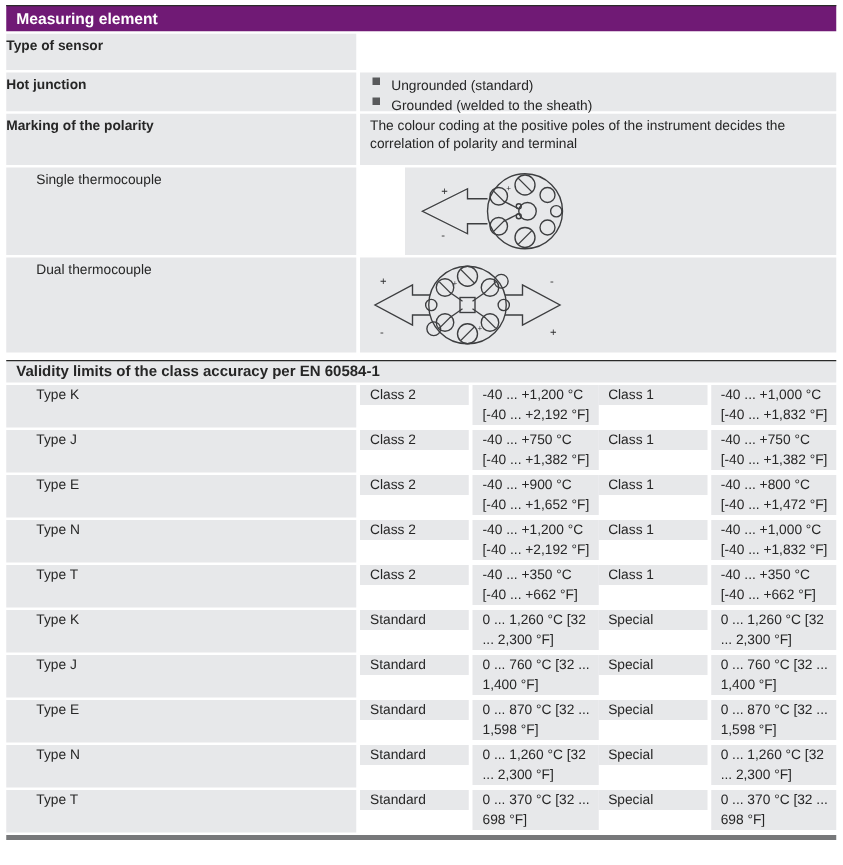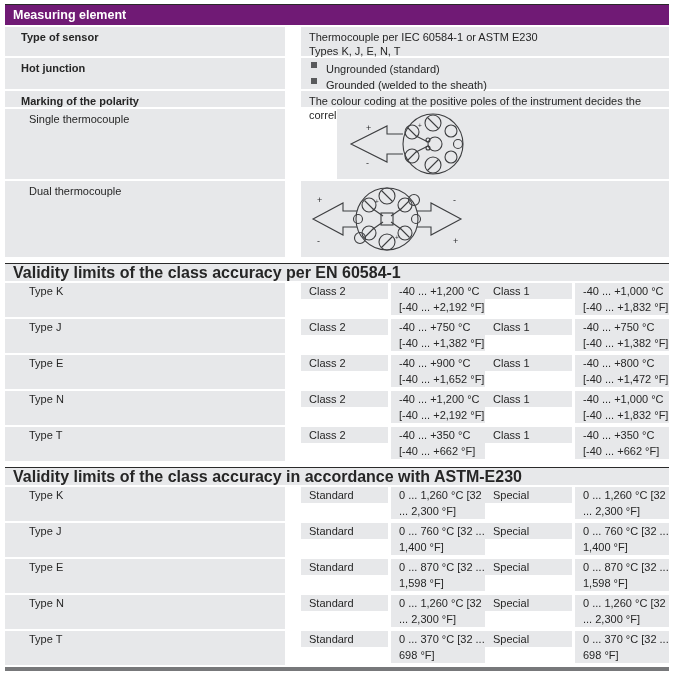--- a/index.html
+++ b/index.html
@@ -19,46 +19,46 @@
     font-size: 12.5px; font-weight: bold;
     height: 21px; line-height: 20px;
     padding-left: 8px;
     margin-bottom: 2px;
   }
 
   .row { display: flex; margin-bottom: 2px; }
   .cell { background: #e7e8ea; font-size: 11px; }
   .label-cell {
     width: 280px; min-width: 280px;
-    margin-right: 16px;
-    padding: 4px 16px;
+    margin-right: 3px;
+    padding: 4px 0;
     font-weight: bold;
   }
   .label-cell.plain { font-weight: normal; padding-left: 24px; }
   .value-cell { flex: 1; padding: 4px 8px; line-height: 14px; }
 
   .h-sensor   { height: 29px; }
   .h-junction { height: 31px; }
-  .h-polarity { height: 16px; }
+  .h-polarity { height: 41px; }
   .h-single   { height: 70px; gap: 36px; }
   .h-dual     { height: 76px; border-radius: 12px; }
   .h-sensor .value-cell, .h-polarity .value-cell { padding-top: 3px; }
 
   .bullet-line { display: flex; margin-bottom: 2px; }
   .bullet-sq {
     width: 6px; height: 6px; background: #595a5c;
     display: inline-block; margin: 0 9px 0 2px; flex: none;
   }
 
   .diagram-cell { flex: 1; background: #e7e8ea; display: flex; align-items: center; padding-left: 2px; }
 
   .section-title {
     background: #e7e8ea;
     border-top: 1px solid #2a2a2a;
-    font-size: 16px; font-weight: bold;
+    font-size: 12px; font-weight: bold;
     height: 18px; line-height: 17px;
     padding-left: 8px;
     margin: 6px 0 2px 0;
   }
 
   .group { display: flex; margin-bottom: 2px; }
   .group .label-cell { padding-top: 2px; }
   .entries { flex: 1; display: flex; flex-direction: row; }
   .entry { display: flex; margin-bottom: 2px; }
   .entry:last-child { margin-bottom: 0; }
@@ -78,24 +78,20 @@
 </style>
 </head>
 <body>
 
 <div class="sheet">
 
   <div class="titlebar">Measuring element</div>
 
   <div class="row h-sensor">
     <div class="cell label-cell">Type of sensor</div>
-    <div class="cell value-cell">
-      <div>Thermocouple per IEC 60584-1 or ASTM E230</div>
-      <div>Types K, J, E, N, T</div>
-    </div>
   </div>
 
   <div class="row h-junction">
     <div class="cell label-cell">Hot junction</div>
     <div class="cell value-cell">
       <div class="bullet-line">
         <span class="bullet-sq"></span>
         <span>Ungrounded (standard)</span>
       </div>
       <div class="bullet-line">
@@ -249,21 +245,20 @@
         <div class="cell class-cell">Class 2</div>
         <div class="cell range-cell">-40 ... +350 °C [-40 ... +662 °F]</div>
       </div>
       <div class="entry">
         <div class="cell class-cell">Class 1</div>
         <div class="cell range-cell">-40 ... +350 °C [-40 ... +662 °F]</div>
       </div>
     </div>
   </div>
 
-  <div class="section-title">Validity limits of the class accuracy in accordance with ASTM-E230</div>
 
   <div class="group">
     <div class="cell label-cell plain">Type K</div>
     <div class="entries">
       <div class="entry">
         <div class="cell class-cell">Standard</div>
         <div class="cell range-cell">0 ... 1,260 °C [32 ... 2,300 °F]</div>
       </div>
       <div class="entry">
         <div class="cell class-cell">Special</div>

